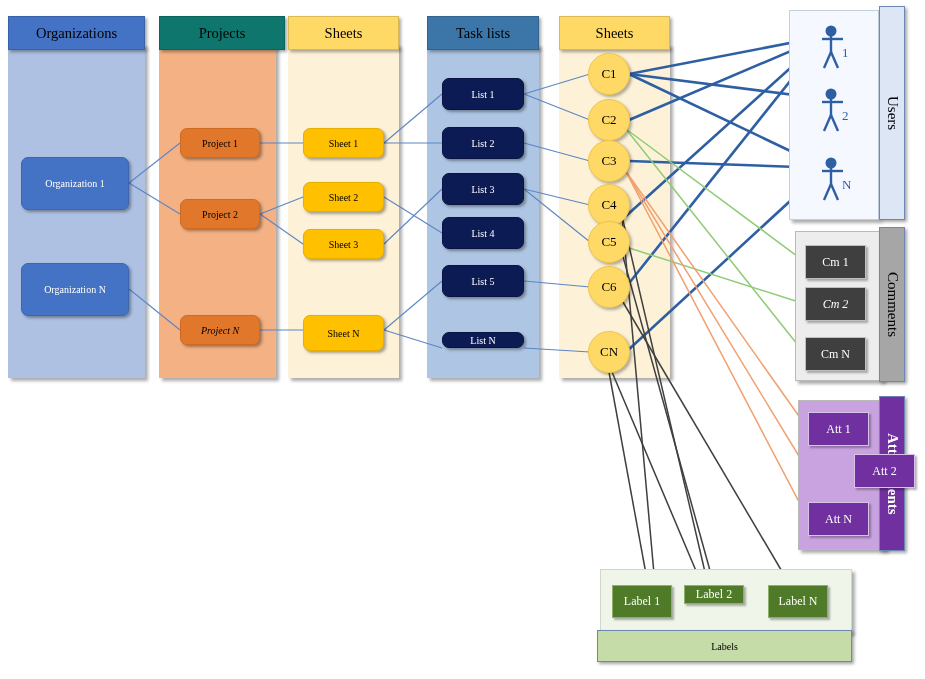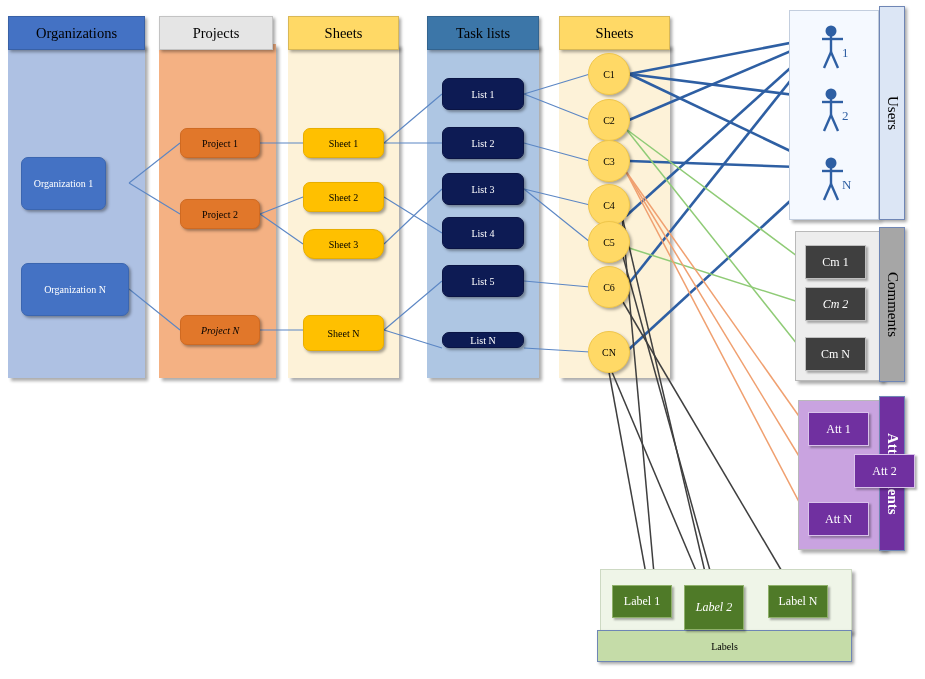--- a/index.html
+++ b/index.html
@@ -25,21 +25,21 @@
         box-shadow:2px 2px 3px rgba(0,0,0,.35);}
   .chip.org   {background:#4472C4;color:#fff;border:1px solid #3b66b0;}
   .chip.proj  {background:#E1772A;color:#000;border:1px solid #cf6a22;}
   .chip.sheet {background:#FFC000;color:#000;border:1px solid #e8ae00;}
   .chip.list  {background:#0D1B54;color:#fff;border:1px solid #0a1444;}
 
   .circ{position:absolute;box-sizing:border-box;
         width:42px;height:42px;border-radius:50%;
         background:#FFD966;border:1px solid #f0c64a;
         display:flex;align-items:center;justify-content:center;
-        font-size:10px;color:#000;
+        font-size:13px;color:#000;
         box-shadow:2px 2px 3px rgba(0,0,0,.30);}
 
   
   .panel{position:absolute;box-sizing:border-box;
          box-shadow:3px 3px 3px rgba(0,0,0,.32);}
   .ptab{position:absolute;box-sizing:border-box;
         display:flex;align-items:center;justify-content:center;
         writing-mode:vertical-rl;font-size:15px;
         box-shadow:2px 2px 3px rgba(0,0,0,.35);}
   .pbox{position:absolute;box-sizing:border-box;
@@ -54,21 +54,21 @@
 </style>
 </head>
 <body>
 
 <div id="stage">
 
   <div id="columns-layer">
       <div class="col" style="left: 8px; top: 44px; width: 137px; height: 334px; background: rgb(174, 193, 227);"></div>
       <div class="col-head" style="left: 8px; top: 16px; width: 137px; height: 34px; background: rgb(68, 114, 196); color: rgb(0, 0, 0);">Organizations</div>
       <div class="col" style="left: 159px; top: 44px; width: 117px; height: 334px; background: rgb(244, 177, 131);"></div>
-      <div class="col-head" style="left: 159px; top: 16px; width: 114px; height: 34px; background: #e5e5e5; color: rgb(0, 0, 0);">Projects</div>
+      <div class="col-head" style="left: 159px; top: 16px; width: 126px; height: 34px; background: #0f766e; color: rgb(0, 0, 0);">Projects</div>
       <div class="col" style="left: 288px; top: 44px; width: 111px; height: 334px; background: rgb(253, 242, 216);"></div>
       <div class="col-head" style="left: 288px; top: 16px; width: 111px; height: 34px; background: rgb(255, 217, 102); color: rgb(0, 0, 0);">Sheets</div>
       <div class="col" style="left: 427px; top: 44px; width: 112px; height: 334px; background: rgb(174, 198, 227);"></div>
       <div class="col-head" style="left: 427px; top: 16px; width: 112px; height: 34px; background: rgb(60, 118, 168); color: rgb(0, 0, 0);">Task lists</div>
       <div class="col" style="left: 559px; top: 44px; width: 111px; height: 334px; background: rgb(253, 242, 216);"></div>
       <div class="col-head" style="left: 559px; top: 16px; width: 111px; height: 34px; background: rgb(255, 217, 102); color: rgb(0, 0, 0);">Sheets</div>
     </div>
 
   <svg id="links">
       <line x1="129" y1="183" x2="180" y2="143" stroke="#5B86C4" stroke-width="1.1"></line>
@@ -107,28 +107,28 @@
       <line x1="625" y1="170" x2="808" y2="519" stroke="#F0A070" stroke-width="1.5"></line>
       <line x1="622" y1="216" x2="655" y2="585" stroke="#3F3F3F" stroke-width="1.5"></line>
       <line x1="622" y1="216" x2="708" y2="585" stroke="#3F3F3F" stroke-width="1.5"></line>
       <line x1="622" y1="253" x2="714" y2="585" stroke="#3F3F3F" stroke-width="1.5"></line>
       <line x1="620" y1="297" x2="790" y2="585" stroke="#3F3F3F" stroke-width="1.5"></line>
       <line x1="609" y1="372" x2="648" y2="585" stroke="#3F3F3F" stroke-width="1.5"></line>
       <line x1="612" y1="372" x2="702" y2="585" stroke="#3F3F3F" stroke-width="1.5"></line>
     </svg>
 
   <div id="nodes-layer">
-      <div class="chip org" style="left: 21px; top: 157px; width: 85px; height: 53px;">Organization 1</div>
+      <div class="chip org" style="left: 21px; top: 157px; width: 108px; height: 53px;">Organization 1</div>
       <div class="chip org" style="left: 21px; top: 263px; width: 108px; height: 53px;">Organization N</div>
       <div class="chip proj" style="left: 180px; top: 128px; width: 80px; height: 30px;">Project 1</div>
       <div class="chip proj" style="left: 180px; top: 199px; width: 80px; height: 30px;">Project 2</div>
       <div class="chip proj" style="left: 180px; top: 315px; width: 80px; height: 30px; font-style: italic;">Project N</div>
       <div class="chip sheet" style="left: 303px; top: 128px; width: 81px; height: 30px;">Sheet 1</div>
       <div class="chip sheet" style="left: 303px; top: 182px; width: 81px; height: 30px;">Sheet 2</div>
-      <div class="chip sheet" style="left: 303px; top: 229px; width: 81px; height: 30px; border-radius: 11px;">Sheet 3</div>
+      <div class="chip sheet" style="left: 303px; top: 229px; width: 81px; height: 30px;">Sheet 3</div>
       <div class="chip sheet" style="left: 303px; top: 315px; width: 81px; height: 36px;">Sheet N</div>
       <div class="chip list" style="left: 442px; top: 78px; width: 82px; height: 32px;">List 1</div>
       <div class="chip list" style="left: 442px; top: 127px; width: 82px; height: 32px;">List 2</div>
       <div class="chip list" style="left: 442px; top: 173px; width: 82px; height: 32px;">List 3</div>
       <div class="chip list" style="left: 442px; top: 217px; width: 82px; height: 32px;">List 4</div>
       <div class="chip list" style="left: 442px; top: 265px; width: 82px; height: 32px;">List 5</div>
       <div class="chip list" style="left: 442px; top: 332px; width: 82px; height: 16px;">List N</div>
       <div class="circ" style="left: 588px; top: 53px;">C1</div>
       <div class="circ" style="left: 588px; top: 99px;">C2</div>
       <div class="circ" style="left: 588px; top: 140px;">C3</div>
@@ -171,17 +171,17 @@
       <div class="pbox cmbox" style="left: 805px; top: 287px; width: 61px; height: 34px; font-style: italic;">Cm 2</div>
       <div class="pbox cmbox" style="left: 805px; top: 337px; width: 61px; height: 34px;">Cm N</div>
       <div class="panel" style="left: 798px; top: 400px; width: 88px; height: 150px; background: rgb(201, 163, 224); border: 1px solid rgb(185, 185, 185);"></div>
       <div class="ptab" style="left: 879px; top: 396px; width: 26px; height: 155px; background: rgb(112, 48, 160); color: rgb(255, 255, 255); border: 1px solid rgb(111, 134, 181); font-weight: 700;">Attachments</div>
       <div class="pbox attbox" style="left: 808px; top: 412px; width: 61px; height: 34px;">Att 1</div>
       <div class="pbox attbox" style="left: 808px; top: 454px; width: 61px; height: 34px; margin-left: 46px;">Att 2</div>
       <div class="pbox attbox" style="left: 808px; top: 502px; width: 61px; height: 34px;">Att N</div>
       <div class="panel" style="left: 600px; top: 569px; width: 252px; height: 64px; background: rgb(239, 245, 232); border: 1px solid rgb(205, 217, 195);"></div>
       <div style="position: absolute; box-sizing: border-box; display: flex; align-items: center; justify-content: center; font-size: 10px; box-shadow: rgba(0, 0, 0, 0.35) 2px 2px 3px; left: 597px; top: 630px; width: 255px; height: 32px; background: rgb(197, 220, 168); color: rgb(0, 0, 0); border: 1px solid rgb(111, 134, 181);">Labels</div>
       <div class="pbox lblbox" style="left: 612px; top: 585px; width: 60px; height: 33px;">Label 1</div>
-      <div class="pbox lblbox" style="left: 684px; top: 585px; width: 60px; height: 45px; font-style: italic;">Label 2</div>
+      <div class="pbox lblbox" style="left: 684px; top: 585px; width: 60px; height: 19px;">Label 2</div>
       <div class="pbox lblbox" style="left: 768px; top: 585px; width: 60px; height: 33px;">Label N</div>
     </div>
 
 </div>
 
 </body></html>

